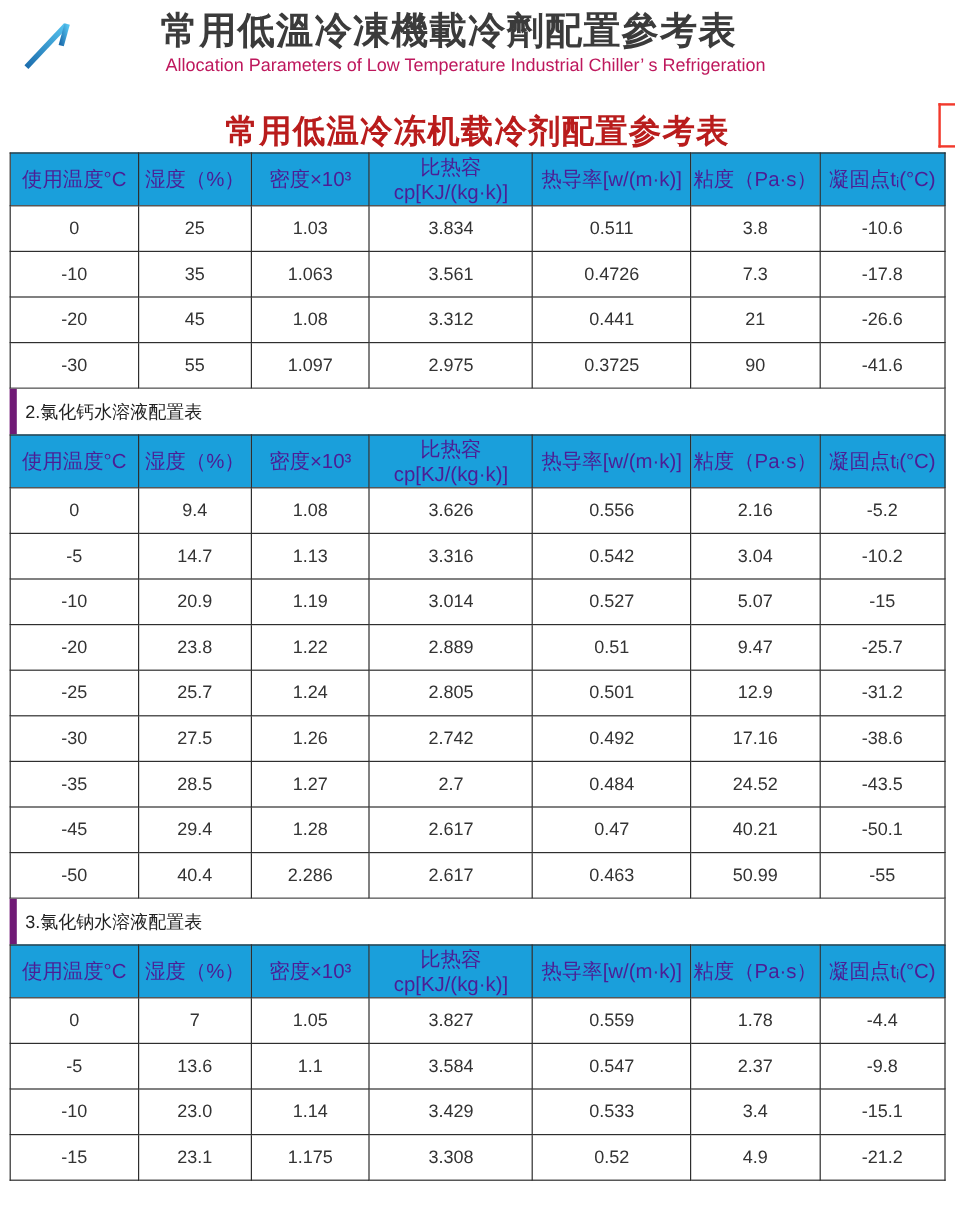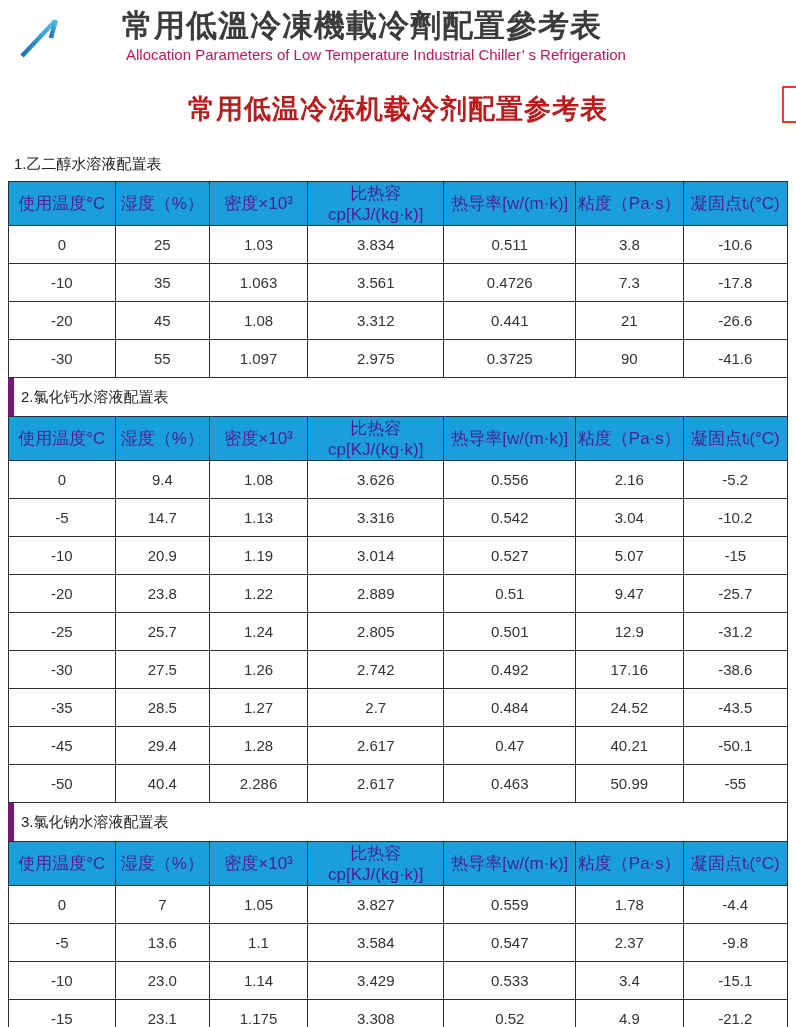--- a/index.html
+++ b/index.html
@@ -8,21 +8,21 @@
     background:#ffffff;
     font-family:"Liberation Sans", sans-serif;
     position:relative;
     overflow:hidden;
   }
   
   .brand {
     display:flex;
     align-items:flex-start;
     padding:8px 0 0 10px;
-    gap:20px;
+    gap:32px;
   }
   .brand .logo { width:92px; height:52px; flex:0 0 auto; }
   .brand-text h1 {
     margin:2px 0 0 0;
     font-size:31px;
     font-weight:bold;
     color:#3b3b3b;
     letter-spacing:1px;
     line-height:1.05;
   }
@@ -111,21 +111,20 @@
     <h1>常用低溫冷凍機載冷劑配置參考表</h1>
     <p>Allocation Parameters of Low Temperature Industrial Chiller’ s Refrigeration</p>
   </div>
 </header>
 
 <div class="red-box"></div>
 
 <h2 class="doc-title">常用低温冷冻机载冷剂配置参考表</h2>
 
 <div id="tables">
-    <div class="section-label">1.乙二醇水溶液配置表</div>
     <table>
       <colgroup>
         <col style="width: 13.7%;">
         <col style="width: 12.1%;">
         <col style="width: 12.6%;">
         <col style="width: 17.5%;">
         <col style="width: 16.9%;">
         <col style="width: 13.8%;">
         <col style="width: 13.4%;">
       </colgroup>

